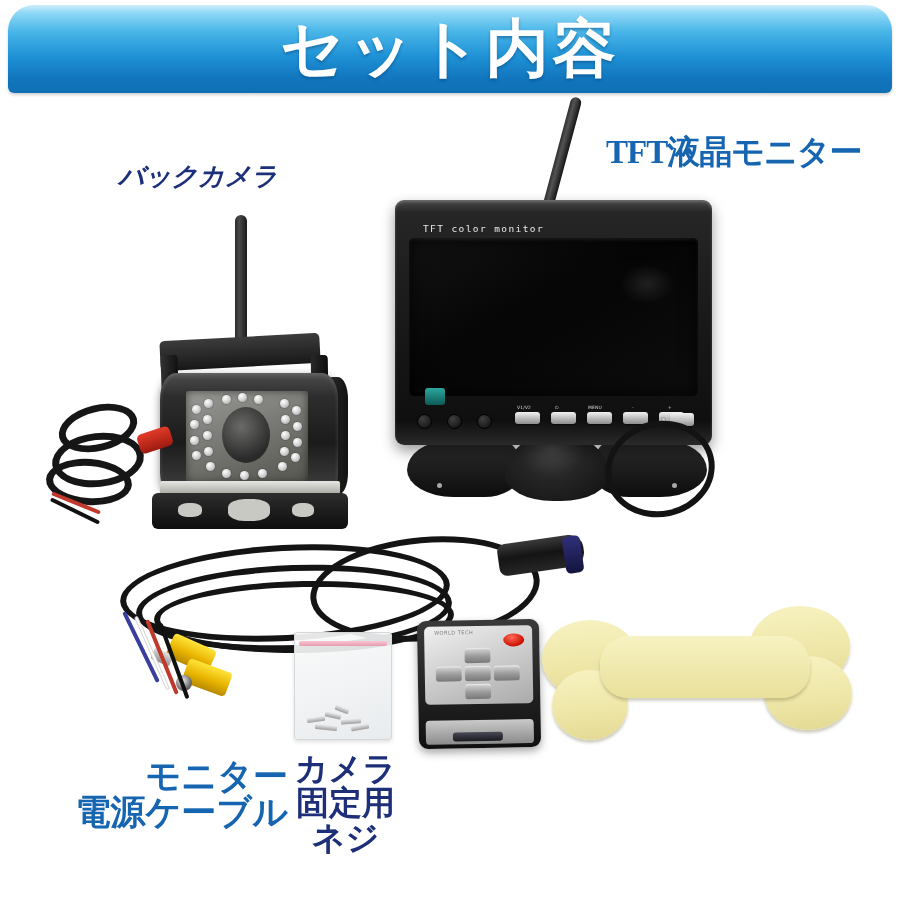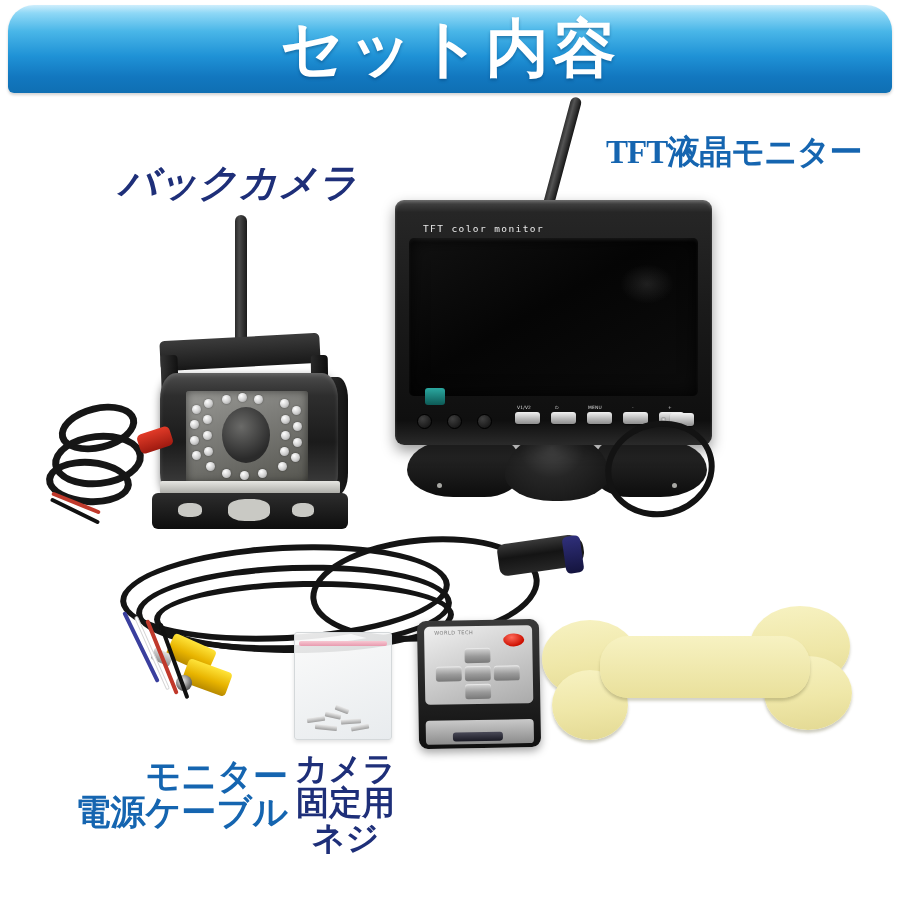--- a/index.html
+++ b/index.html
@@ -31,21 +31,21 @@
   
   .lbl {
     position:absolute; font-weight:bold; line-height:1.04; white-space:pre-line;
     font-family:"DejaVu Sans","Liberation Sans",sans-serif;
     text-shadow:0 1px 1px rgba(255,255,255,0.9);
   }
   .navy  { color:#1e2f79; }
   .blue  { color:#1565b0; }
   .italic{ font-style:italic; }
 
-  #lbl-backcam   { left:118px; top:163px; font-size:39px; letter-spacing:0px; }
+  #lbl-backcam   { left:118px; top:163px; font-size:26px; letter-spacing:0px; }
   #lbl-monitor   { left:606px; top:135px; font-size:33px; letter-spacing:-1px;font-family:Liberation Serif, serif; }
   #lbl-powercab  { left:48px;  top:758px; font-size:35px; text-align:right; width:240px; }
   #lbl-screws    { left:278px; top:752px; font-size:33px; text-align:center; width:135px; }
   #lbl-remote    { left:404px; top:752px; font-size:33px; text-align:center; width:152px; }
   #lbl-tape      { left:620px; top:752px; font-size:35px; }
 
   
   #camera { position:absolute; left:60px; top:215px; width:350px; height:320px; }
   .cam-antenna {
     position:absolute; left:175px; top:0px; width:12px; height:128px;

